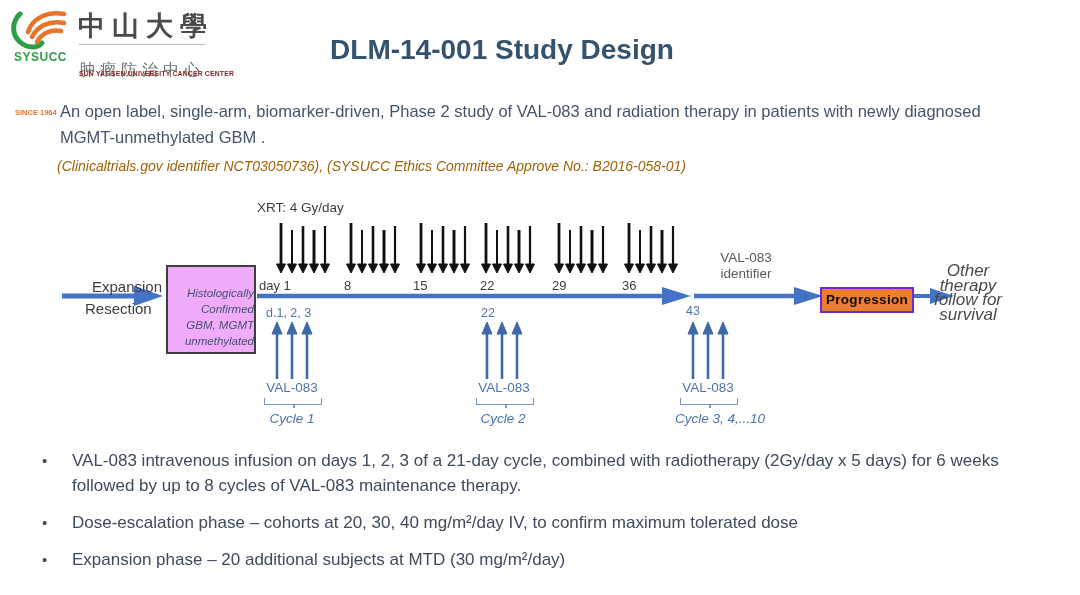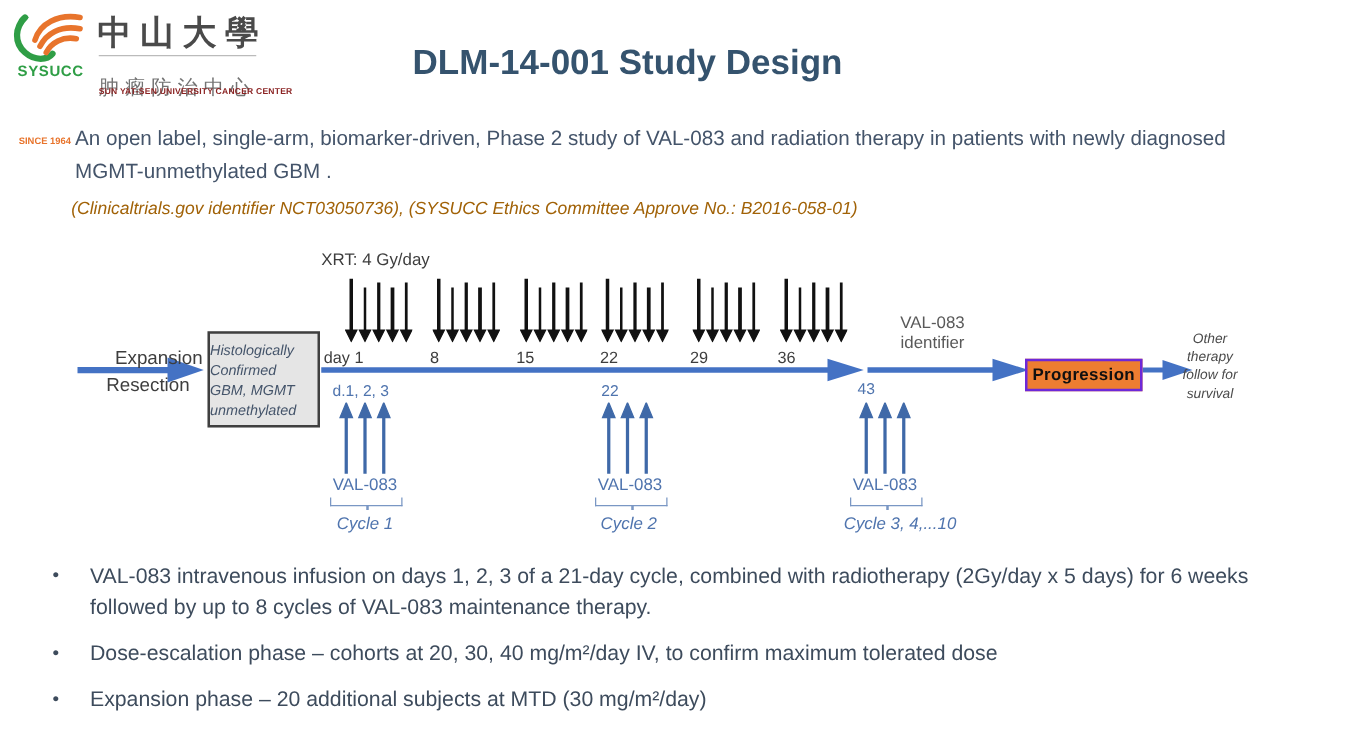--- a/index.html
+++ b/index.html
@@ -25,26 +25,26 @@
   .reg{position:absolute;left:57px;top:158px;width:960px;color:#a16207;
        font-size:14px;font-style:italic;}
 
   
   .diagram{position:absolute;left:0;top:198px;width:1080px;height:245px;}
   .diagram .abs{position:absolute;}
   .xrt-label{left:257px;top:2px;font-size:13.5px;color:#3d3d3d;}
   .day-label{top:80px;font-size:13px;color:#3d3d3d;}
   .surg1{left:92px;top:80px;font-size:15px;color:#3d3d3d;}
   .surg2{left:85px;top:102px;font-size:15px;color:#3d3d3d;}
-  .elig-box{left:166px;top:67px;width:86px;height:67px;background:#e5e5e5;border:2px solid #3f3f3f;
-            color:#44546A;font-size:11.5px;font-style:italic;text-align:left;line-height:16px;padding-top:6px;z-index:2;}
+  .elig-box{left:166px;top:67px;width:86px;height:67px;background:#f0abfc;border:2px solid #3f3f3f;
+            color:#44546A;font-size:11.5px;font-style:italic;text-align:right;line-height:16px;padding-top:18px;z-index:2;}
   .maint{left:690px;top:52px;width:112px;text-align:center;color:#595959;font-size:13.5px;line-height:15.5px;}
   .prog-box{left:820px;top:89px;width:90px;height:22px;background:#ED7D31;border:2px solid #6d28d9;
             color:#101010;font-weight:bold;font-size:13.5px;text-align:center;line-height:22px;letter-spacing:.3px;}
-  .other{left:924px;top:66px;width:88px;text-align:center;color:#4a4a4a;font-size:11px;
+  .other{left:924px;top:66px;width:88px;text-align:center;color:#4a4a4a;font-size:17px;
          font-style:italic;line-height:14.5px;}
   .blue-days{top:108px;color:#4F74AE;font-size:12.5px;}
   .drug-label{top:182px;width:100px;text-align:center;color:#4F74AE;font-size:13.5px;}
   .brace{top:200px;width:56px;height:6px;border-left:1.5px solid #7a97c4;border-right:1.5px solid #7a97c4;
          border-bottom:1.5px solid #7a97c4;}
   .brace::after{content:"";position:absolute;left:50%;top:100%;width:1.5px;height:4px;background:#7a97c4;}
   .cycle-label{top:213px;width:140px;text-align:center;color:#4F74AE;font-size:13.5px;font-style:italic;}
 
   .bullets{position:absolute;left:42px;top:448px;width:1008px;color:#3d4b5c;font-size:17px;line-height:25px;}
   .bullet-row{display:flex;margin-bottom:12px;}

